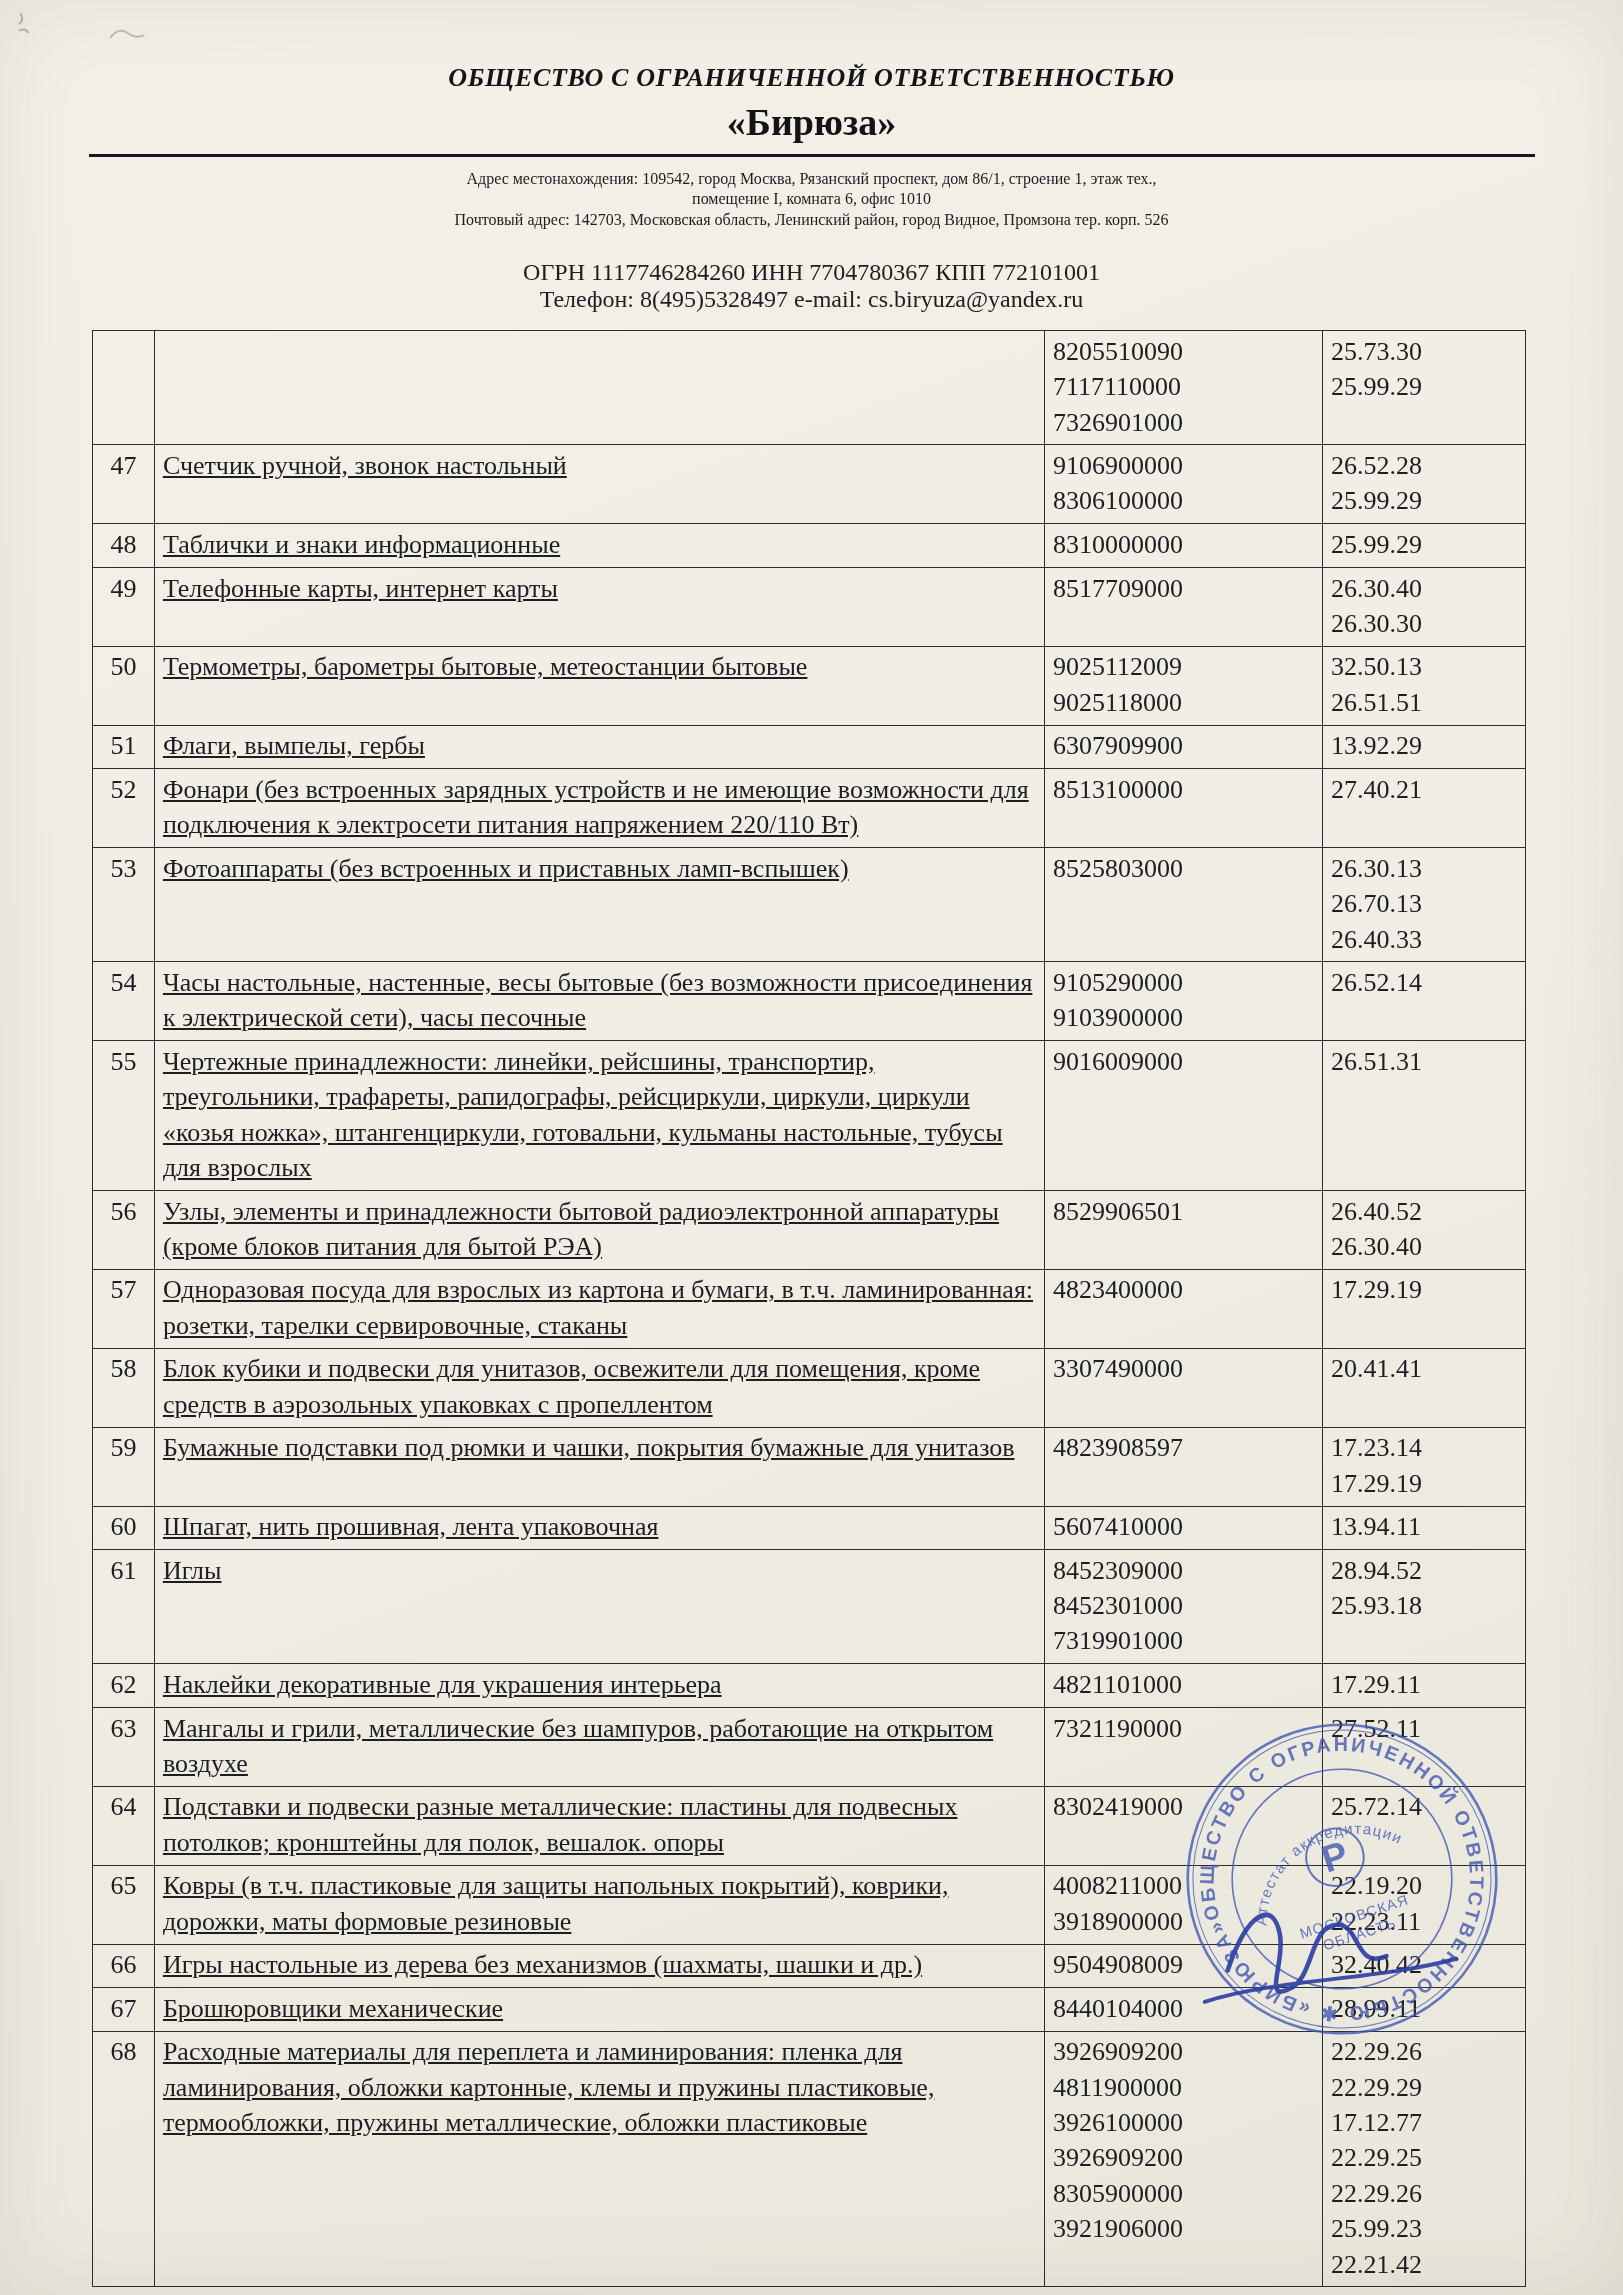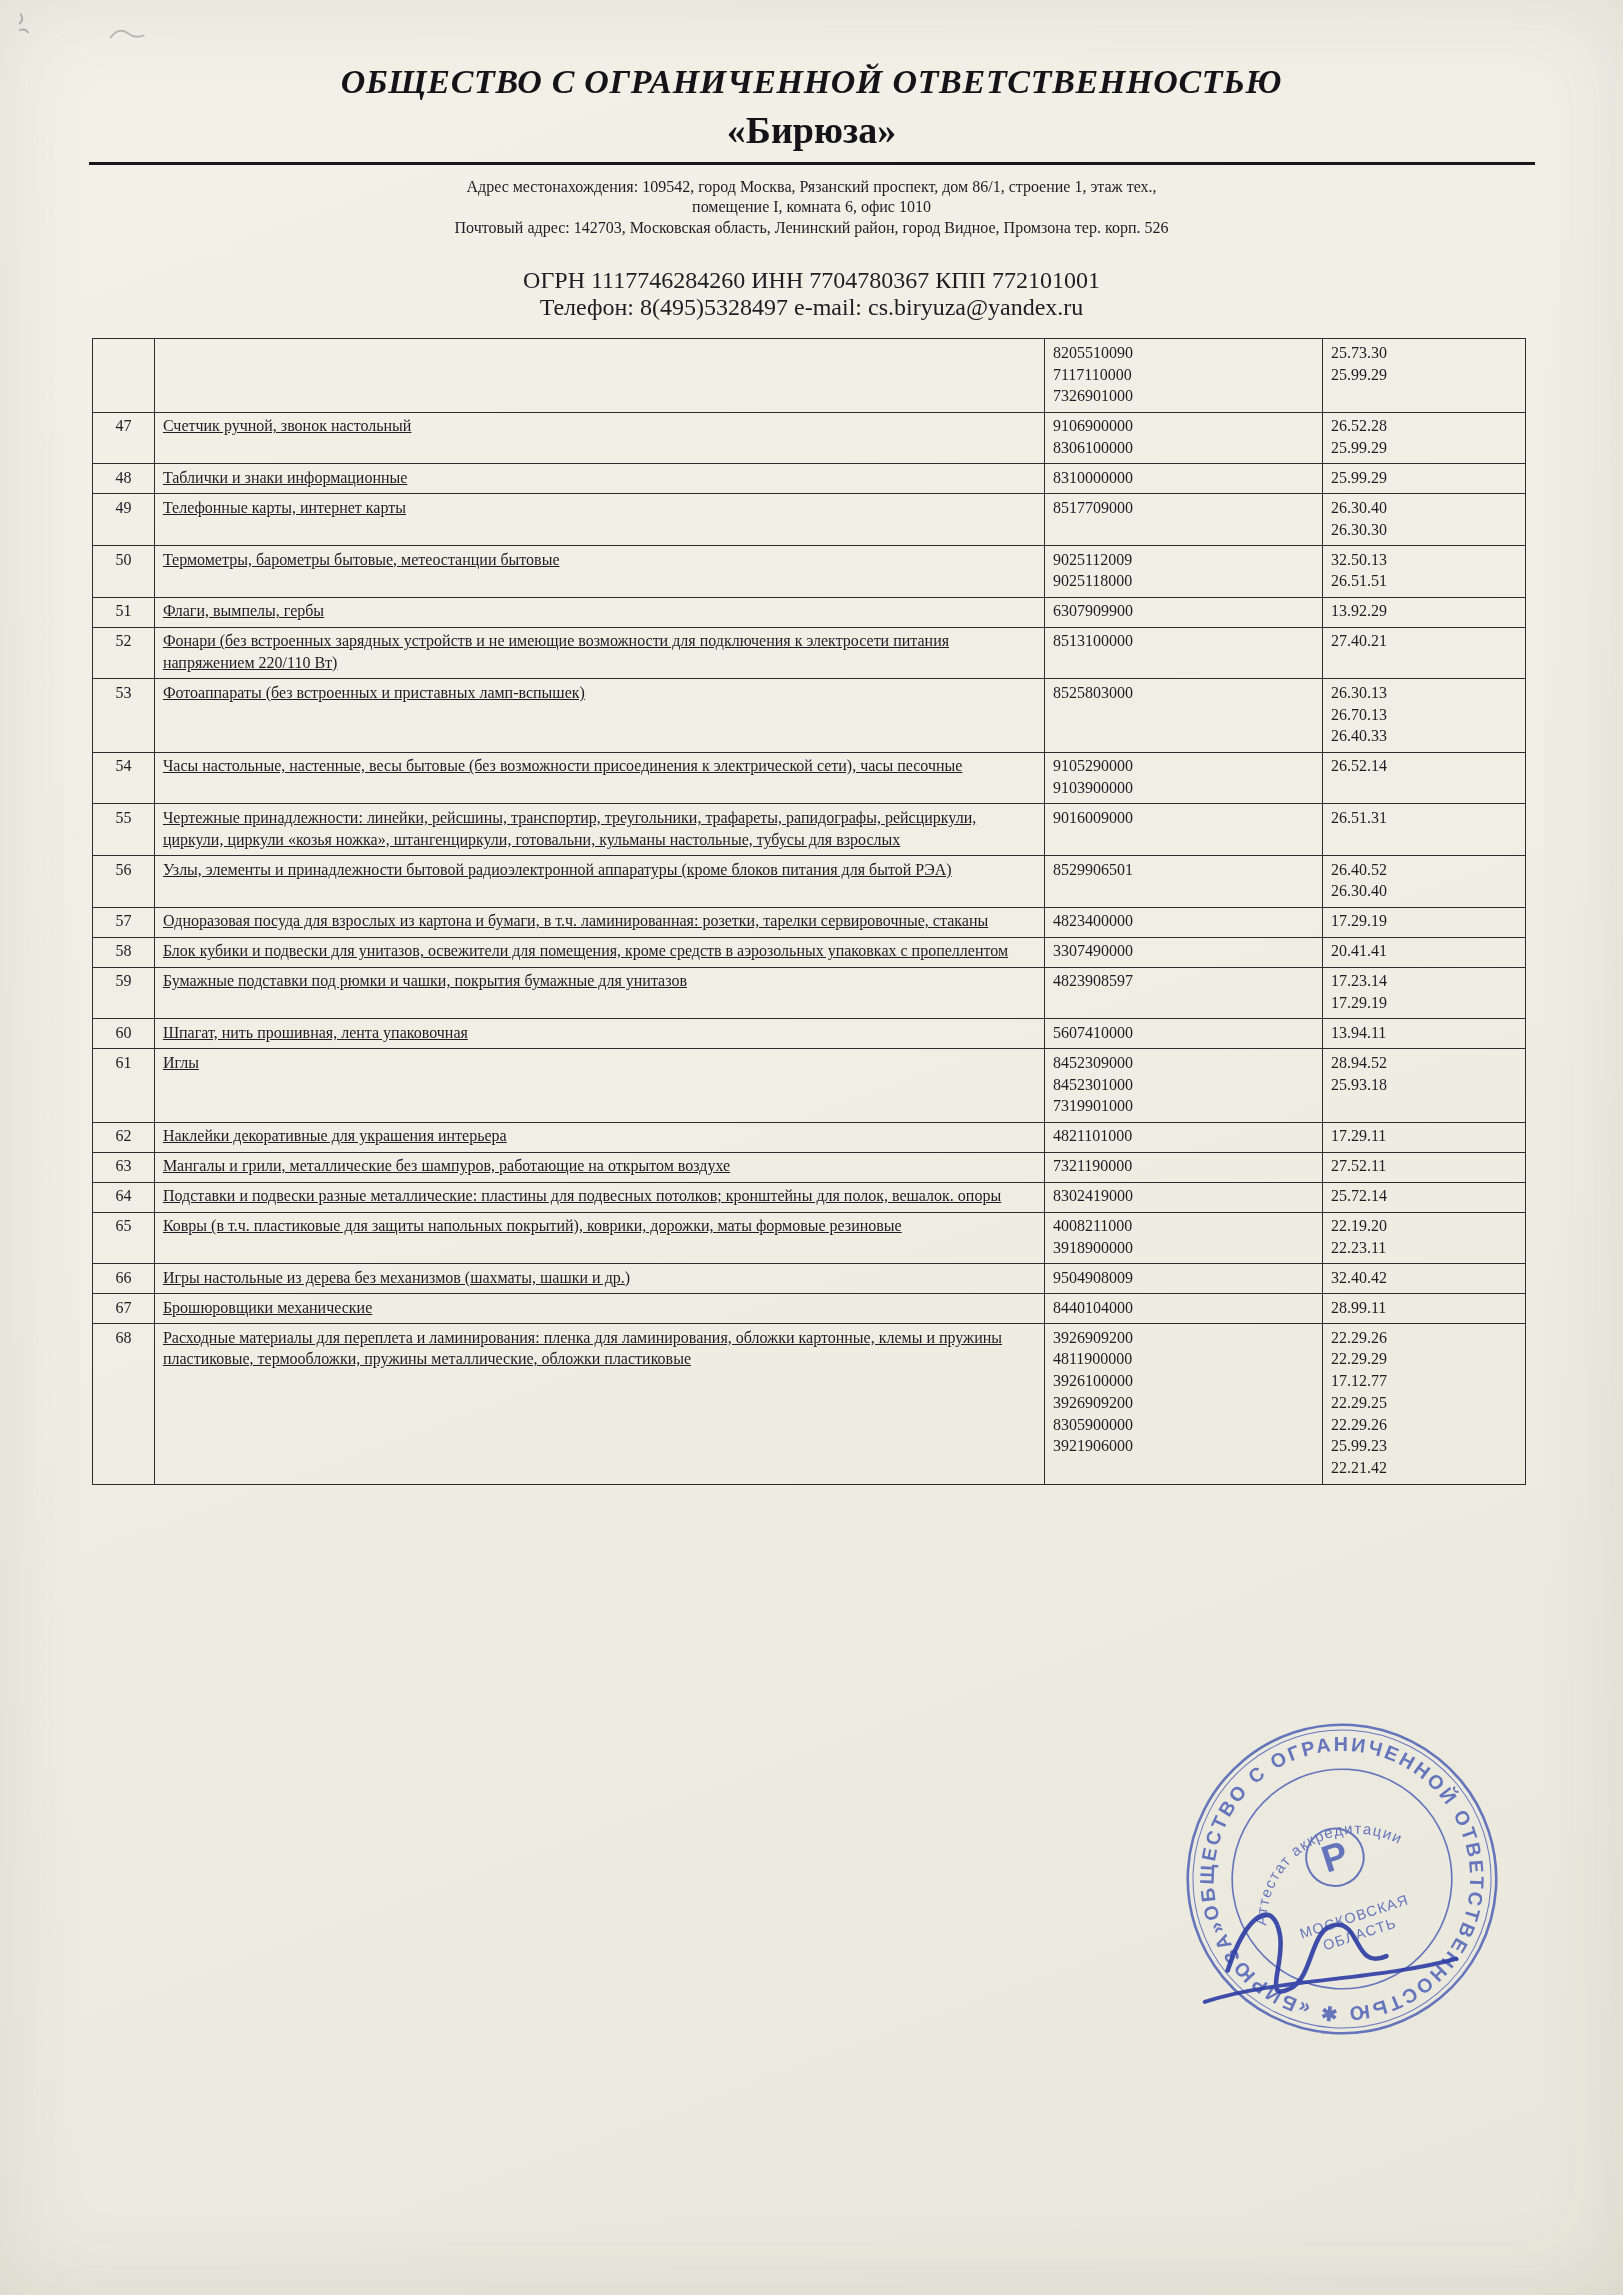--- a/index.html
+++ b/index.html
@@ -8,39 +8,39 @@
     position:relative;
     width:1623px; height:2295px;
     background: linear-gradient(160deg, #f3f0e8 0%, #f0ede4 50%, #e9e6db 100%);
     box-shadow: inset 0 0 92px rgba(70,65,50,0.10);
     font-family: "Liberation Serif", serif;
     color:#1d1d22;
     overflow:hidden;
   }
   .header { text-align:center; padding-top:63px; }
   .org-type {
-    font-size:34px; font-weight:bold; font-style:italic;
+    font-size:26px; font-weight:bold; font-style:italic;
     letter-spacing:0.7px; color:#141418;
   }
   .org-name {
     font-size:38px; font-weight:bold; 
     margin-top:6.5px; color:#141418;
   }
   .head-rule {
     width:1446px; margin:10.5px auto 0;
     border-top:3.3px solid #17171c;
   }
   .addr-block { margin-top:11.8px; font-size:16px; line-height:1.28; }
   .reg-line { margin-top:29px; font-size:24px; }
   .phone-line { font-size:24px; }
 
   table.products {
     border-collapse:collapse; table-layout:fixed;
     width:1433px; margin:17px 0 0 92px;
-    font-size:16px; line-height:1.36;
+    font-size:26px; line-height:1.36;
   }
   table.products td {
     border:1.3px solid #2c2c31;
     vertical-align:top;
     padding:2.6px 7.9px 4.6px;
   }
   td.col-num  { text-align:center; padding-left:1.3px; padding-right:1.3px; }
   td.col-desc { padding-right:62px;text-decoration:underline; }
   td.col-code1, td.col-code2 { padding-left:10.5px; }
   .code-line { white-space:nowrap; }

